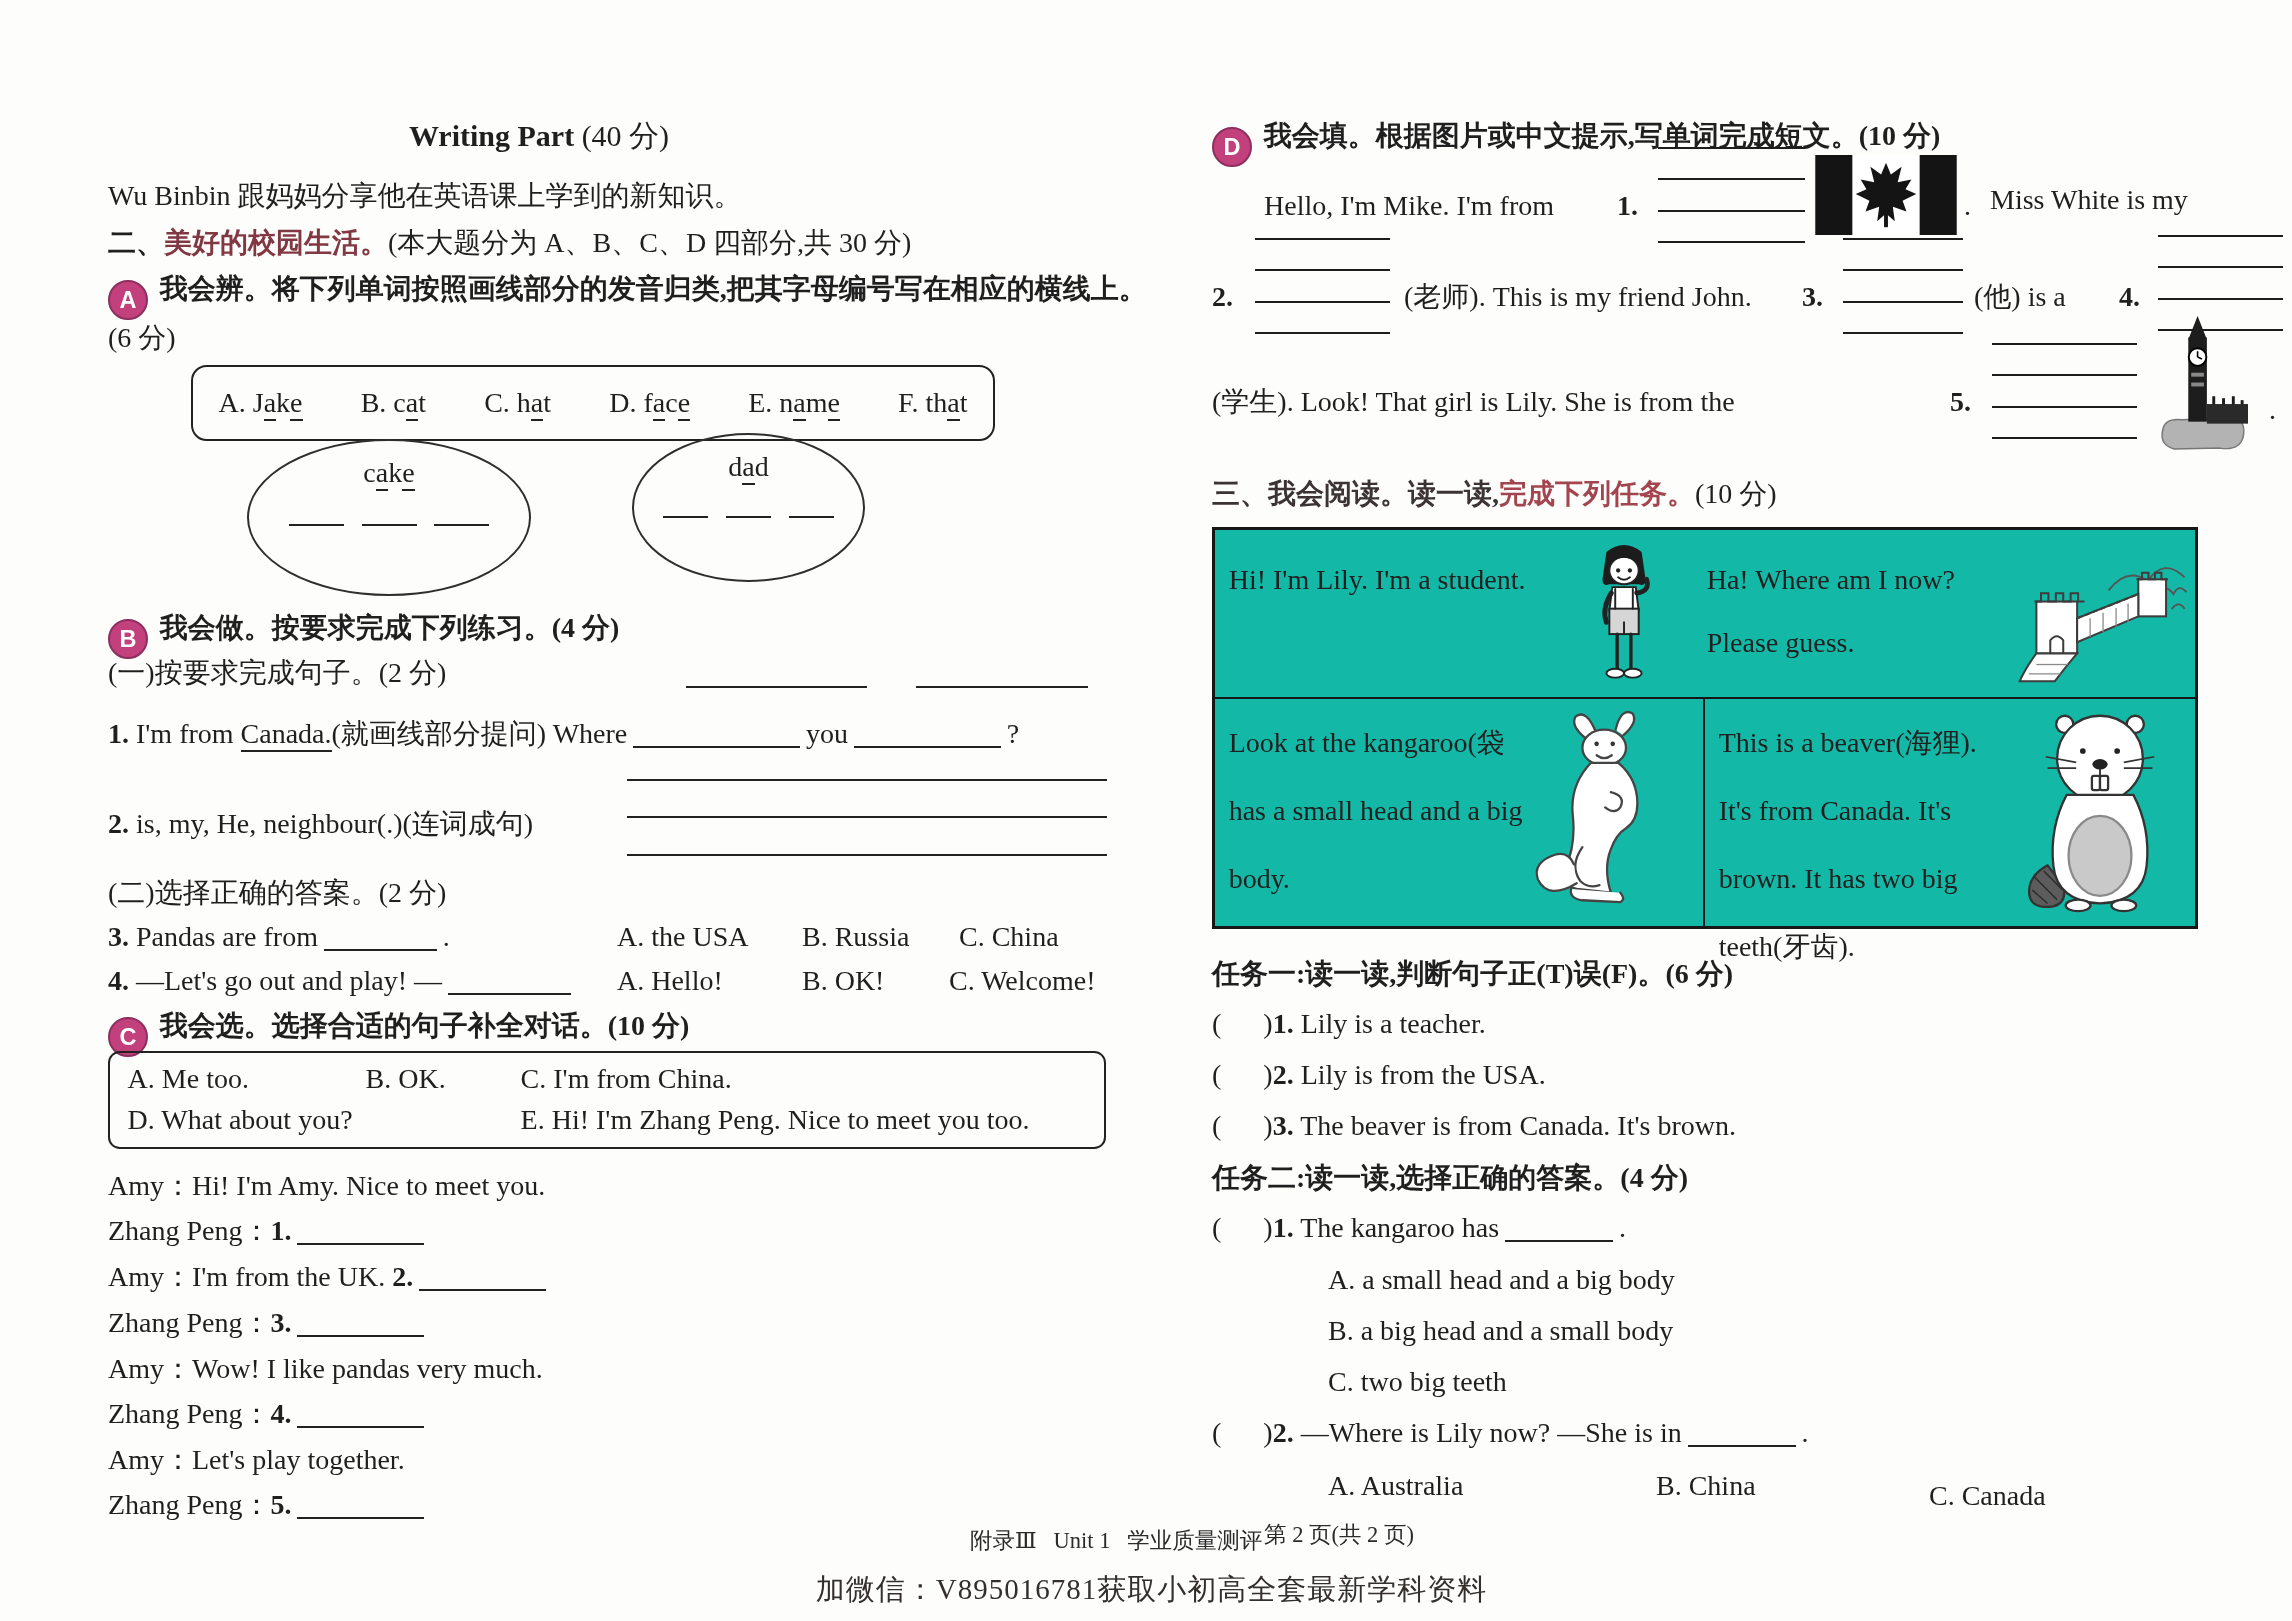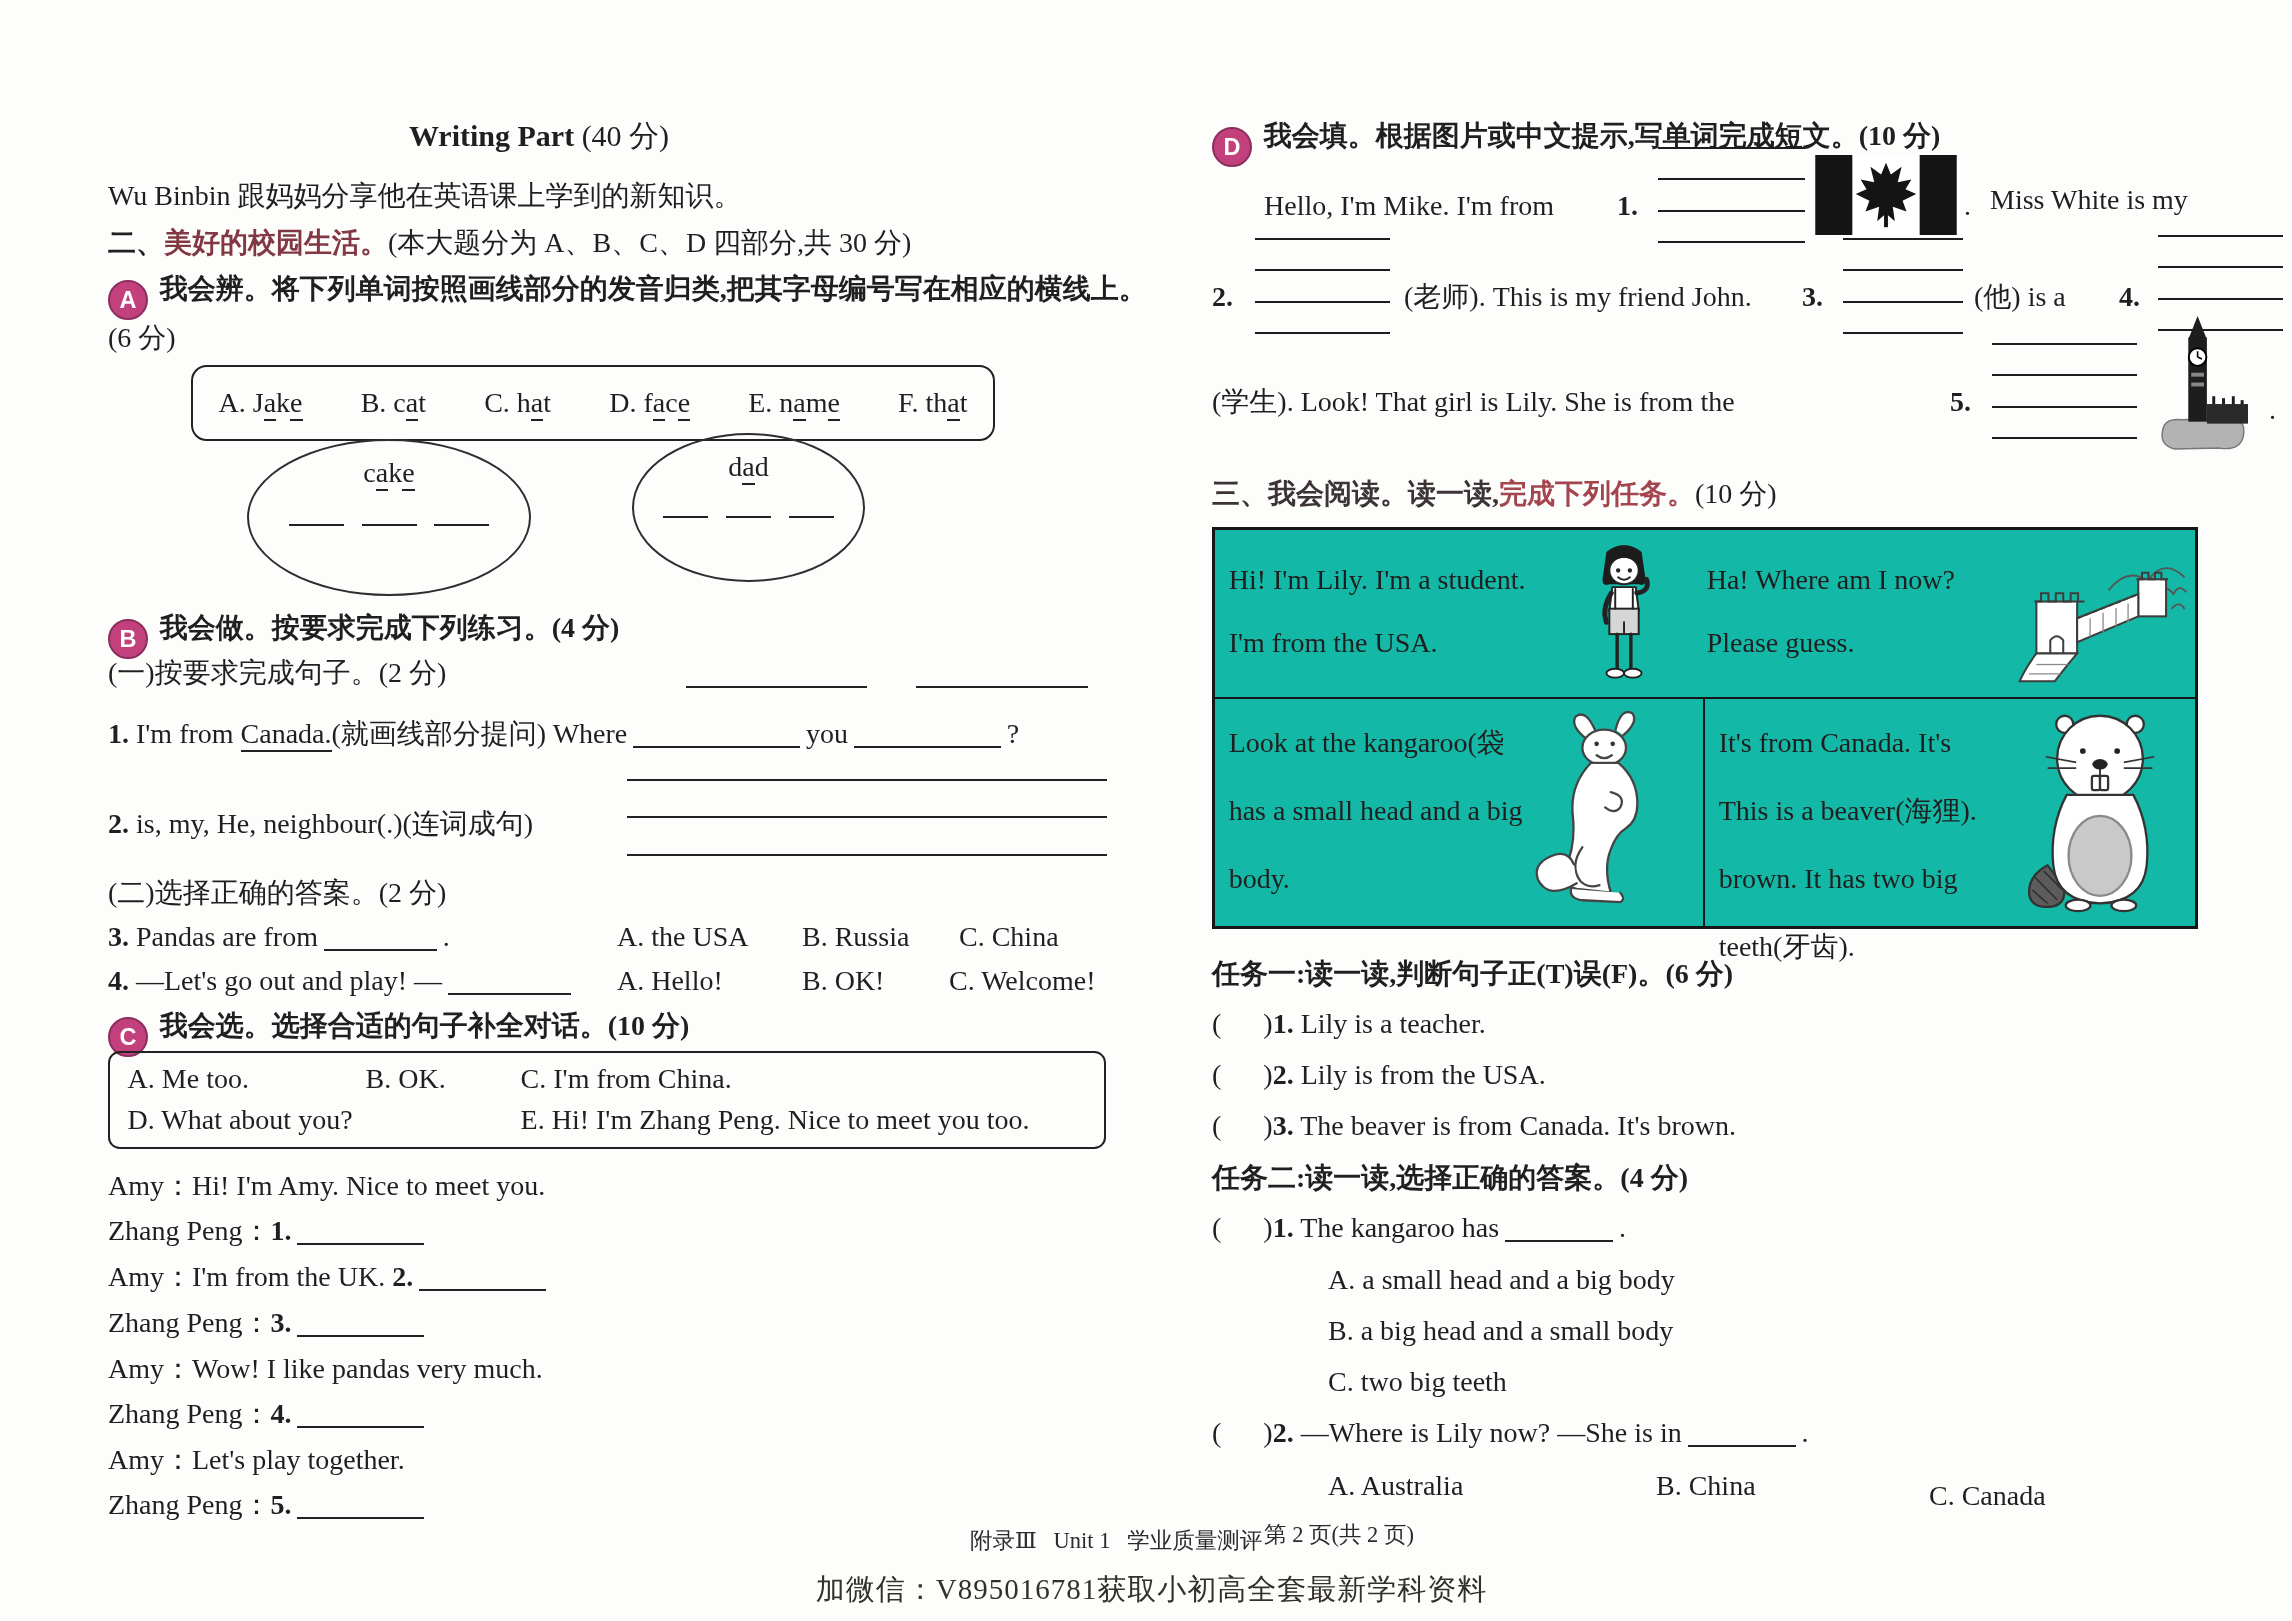--- a/index.html
+++ b/index.html
@@ -243,21 +243,20 @@
   <div class="abs t" style="left:2269px;top:392px;">.</div>
 
   <div class="abs t" style="left:1212px;top:476px;">
     <b class="dim">三、我会阅读。读一读,</b><b class="red">完成下列任务。</b><span>(10 分)</span>
   </div>
 
   <div class="rtable" style="left:1212px;top:527px;width:986px;height:402px;">
     <div class="rrow r1" style="height:169px;border-bottom:2.9px solid #161616;">
       <div class="rcell" style="width:365px;padding:17.6px 0 0 13.7px;">
         <p>Hi! I'm Lily.  I'm a student.</p>
-        <p>I'm from the USA.</p>
       </div>
       <div class="rcell" style="width:113px;padding-top:7.8px;">
         <svg width="90" height="155" viewBox="0 0 92 158">
           <g stroke="#222" stroke-width="2" fill="#fff" stroke-linecap="round">
             <path d="M27,14 Q45,0 63,14 L67,42 Q67,50 60,47 L30,47 Q23,50 23,42 Z" fill="#1c1c1c" stroke="none"></path>
             <ellipse cx="45" cy="33" rx="15" ry="14"></ellipse>
             <path d="M30,26 Q45,14 60,26 L60,22 Q45,10 30,22 Z" fill="#1c1c1c" stroke="none"></path>
             <circle cx="39" cy="33" r="2.2" fill="#222" stroke="none"></circle>
             <circle cx="51" cy="33" r="2.2" fill="#222" stroke="none"></circle>
             <path d="M39,40 Q45,45 51,40" fill="none"></path>
@@ -346,22 +345,22 @@
               <path d="M60,62 L28,56 M60,68 L30,68 M110,62 L142,56 M110,68 L140,68" stroke-width="1.8" fill="none"></path>
               <path d="M30,170 Q8,182 11,202 Q14,216 36,213 Q50,210 47,192 Z" fill="#5c5c5c"></path>
               <path d="M16,182 L40,206 M14,196 L30,210 M26,176 L46,196" stroke="#2d2d2d" stroke-width="1.6"></path>
               <path d="M50,96 Q32,130 36,170 Q40,208 85,210 Q130,208 134,170 Q138,130 120,96 Z"></path>
               <ellipse cx="85" cy="160" rx="33" ry="42" fill="#c9c9c9" stroke="#8a8a8a"></ellipse>
               <ellipse cx="62" cy="212" rx="13" ry="6"></ellipse>
               <ellipse cx="110" cy="212" rx="13" ry="6"></ellipse>
             </g>
           </svg>
         </div>
+        <p>This is a beaver(海狸).</p>
         <p>It's  from  Canada.  It's</p>
-        <p>This is a beaver(海狸).</p>
         <p>brown. It has two big</p>
         <p>teeth(牙齿).</p>
       </div>
     </div>
   </div>
 
   <div class="abs t cnb" style="left:1212px;top:956px;">任务一:读一读,判断句子正(T)误(F)。(6 分)</div>
   <div class="abs t" style="left:1212px;top:1006px;">
     <span>(&nbsp;&nbsp;&nbsp;&nbsp;&nbsp;&nbsp;)</span><b class="num">1.</b> <span>Lily is a teacher.</span>
   </div>

